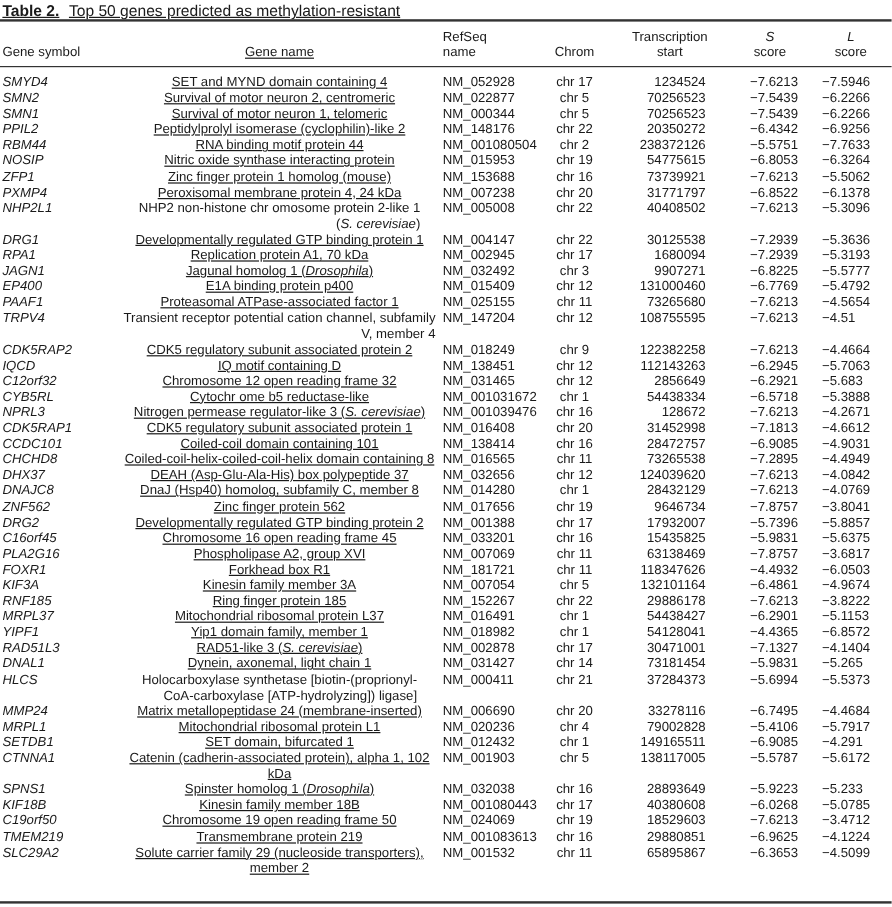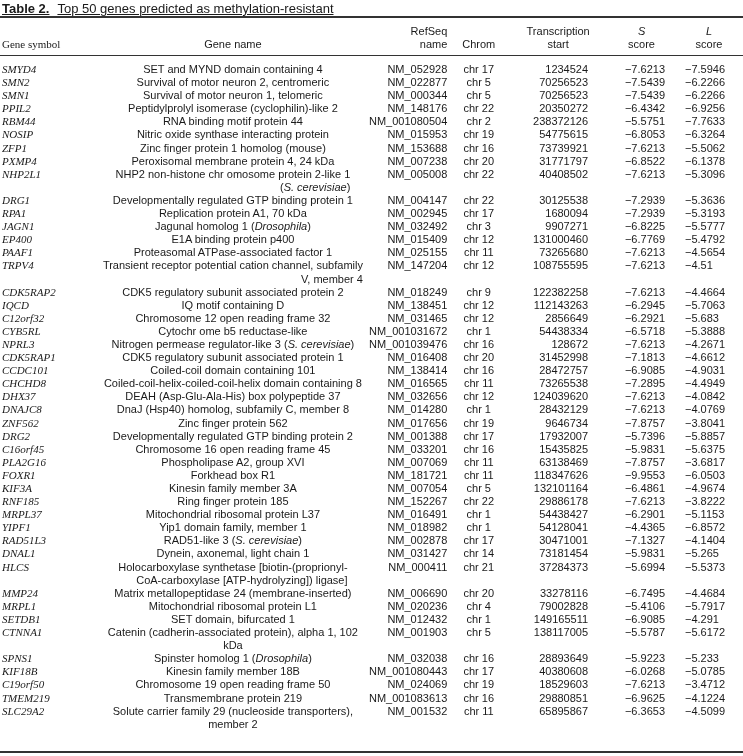--- a/index.html
+++ b/index.html
@@ -6,24 +6,24 @@
   body { width: 743px; height: 756px; overflow: hidden; font-family: "Liberation Sans", sans-serif; color: #1a1a1a; }
   .caption { position: absolute; left: 2px; top: 1px; font-size: 13px; white-space: nowrap; text-decoration: underline; }
   .caption .lbl { font-weight: bold; margin-right: 8px; }
   .rule-top { position: absolute; left: 0; top: 16px; width: 743px; height: 2px; background: #333; }
   .rule-head { position: absolute; left: 0; top: 55px; width: 743px; height: 1px; background: #333; }
   .rule-bottom { position: absolute; left: 0; top: 751px; width: 743px; height: 2px; background: #333; }
   table { position: absolute; left: 0; top: 20px; width: 743px; border-collapse: collapse; font-size: 11px; }
   thead th { font-weight: normal; vertical-align: bottom; line-height: 13px; padding: 0 2px 4px 2px; height: 31px; }
   tbody td { line-height: 13.1px; padding: 0 2px; vertical-align: top; white-space: nowrap; }
   tbody tr.first td { padding-top: 8px; }
-  .c-sym { width: 95px; text-align: left; font-style: italic; font-family: Liberation Serif, serif; }
-  .c-name { width: 265px; text-align: center; white-space: normal; }
+  .c-sym { width: 95px; text-align: left; font-style: italic; }
+  .c-name { width: 265px; text-align: center; white-space: normal; text-decoration: underline; }
   .c-name .wrap { display: inline-block; text-align: right; }
-  .c-ref { width: 75px; text-align: right; margin-left: 23px; }
+  .c-ref { width: 75px; text-align: left; margin-left: 23px; }
   .c-chr { width: 55px; text-align: center; }
   .c-ts { width: 78px; text-align: right; padding-right: 20px !important; }
   .c-s { width: 55px; text-align: right; padding-right: 10px !important; }
   .c-l { width: 56px; text-align: left; padding-left: 10px !important; }
   thead .c-sym { font-style: normal; text-align: left; }
   thead .c-ts { text-align: center; padding-right: 2px !important; }
   thead .c-s, thead .c-l { text-align: center; padding: 0 2px 4px 2px !important; }
   em { font-style: italic; }
 </style>
 </head>
@@ -308,21 +308,21 @@
         <td class="c-ts">63138469</td>
         <td class="c-s">−7.8757</td>
         <td class="c-l">−3.6817</td>
       </tr>
       <tr>
         <td class="c-sym">FOXR1</td>
         <td class="c-name"><span><span>Forkhead box R1</span></span></td>
         <td class="c-ref">NM_181721</td>
         <td class="c-chr">chr 11</td>
         <td class="c-ts">118347626</td>
-        <td class="c-s">−9.9553</td>
+        <td class="c-s">−4.4932</td>
         <td class="c-l">−6.0503</td>
       </tr>
       <tr>
         <td class="c-sym">KIF3A</td>
         <td class="c-name"><span><span>Kinesin family member 3A</span></span></td>
         <td class="c-ref">NM_007054</td>
         <td class="c-chr">chr 5</td>
         <td class="c-ts">132101164</td>
         <td class="c-s">−6.4861</td>
         <td class="c-l">−4.9674</td>

